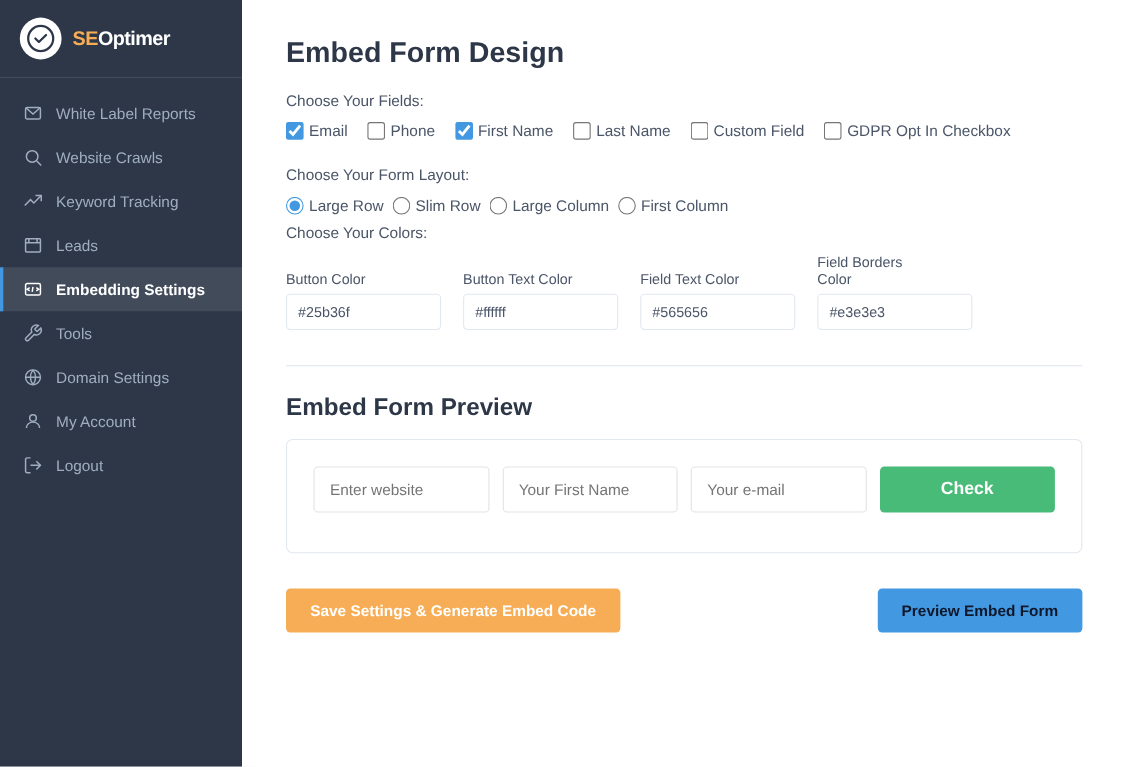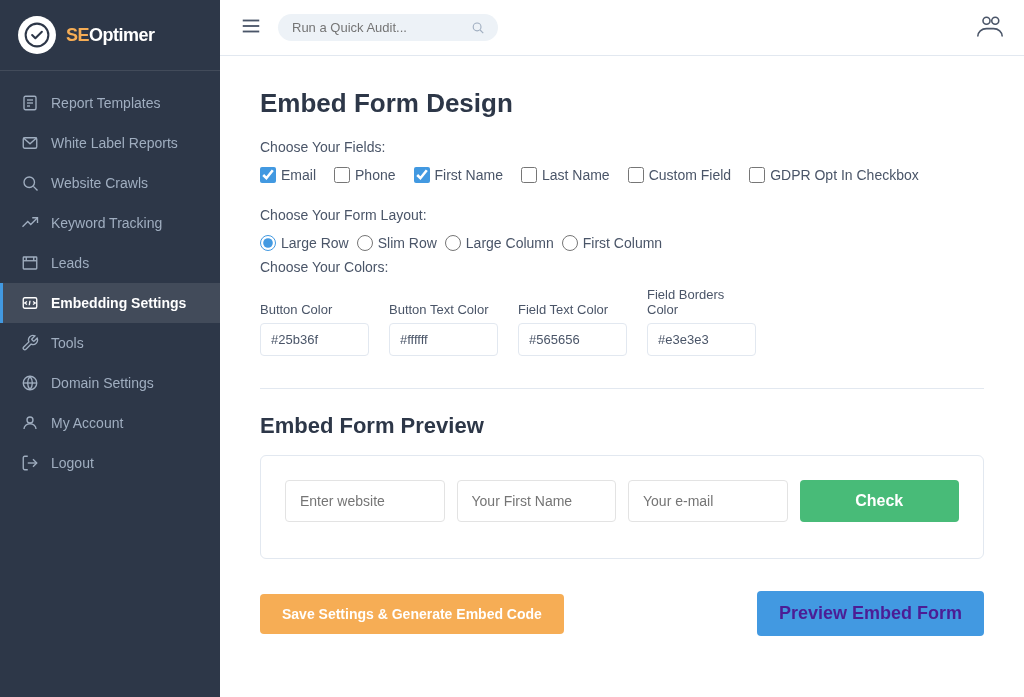--- a/index.html
+++ b/index.html
@@ -117,21 +117,21 @@
     .colors-section { margin-bottom: 32px; }
     .colors-row { display: flex; gap: 20px; flex-wrap: wrap; align-items: flex-end; }
     .color-field { display: flex; flex-direction: column; gap: 6px; }
     .color-field label { font-size: 13px; color: #4a5568; white-space: nowrap; }
     .color-field input[type=text] {
       border: 1px solid #e2e8f0;
       border-radius: 4px;
       padding: 8px 10px;
       font-size: 13px;
       color: #4a5568;
-      width: 109px;
+      width: 141px;
       outline: none;
     }
 
     
     .preview-box {
       border: 1px solid #e2e8f0;
       border-radius: 6px;
       padding: 24px;
       margin-bottom: 32px;
       background: #fff;
@@ -176,25 +176,25 @@
       color: #fff;
       border: none;
       border-radius: 4px;
       padding: 12px 22px;
       font-size: 14px;
       font-weight: 600;
       cursor: pointer;
     }
     .btn-preview {
       background: #4299e1;
-      color: #4c1d95;
+      color: #0f172a;
       border: none;
       border-radius: 4px;
       padding: 12px 22px;
-      font-size: 18px;
+      font-size: 14px;
       font-weight: 600;
       cursor: pointer;
     }
 
     .divider { border: none; border-top: 1px solid #e2e8f0; margin: 24px 0; }
   </style>
 </head>
 <body>
 
 <div id="sidebar">
@@ -202,29 +202,20 @@
     <div class="logo-icon">
       <svg viewBox="0 0 32 32" width="26" height="26" fill="none">
         <circle cx="16" cy="16" r="14" stroke="#2d3748" stroke-width="2.5"></circle>
         <path d="M10 16 L14 20 L22 12" stroke="#2d3748" stroke-width="2.5" stroke-linecap="round" stroke-linejoin="round"></path>
       </svg>
     </div>
     <span class="logo-text"><span>SE</span>Optimer</span>
   </div>
   <nav class="sidebar-nav">
 
-    <div class="nav-item">
-      <svg fill="none" stroke="currentColor" stroke-width="1.8" viewBox="0 0 24 24">
-          <rect x="4" y="3" width="16" height="18" rx="2"></rect>
-          <line x1="8" y1="8" x2="16" y2="8"></line>
-          <line x1="8" y1="12" x2="16" y2="12"></line>
-          <line x1="8" y1="16" x2="12" y2="16"></line>
-        </svg>
-      <span>Report Templates</span>
-    </div>
 
     <div class="nav-item">
       <svg fill="none" stroke="currentColor" stroke-width="1.8" viewBox="0 0 24 24">
           <rect x="3" y="5" width="18" height="14" rx="2"></rect>
           <polyline points="3,5 12,13 21,5"></polyline>
         </svg>
       <span>White Label Reports</span>
     </div>
 
     <div class="nav-item">
@@ -295,44 +286,20 @@
           <line x1="21" y1="12" x2="9" y2="12"></line>
         </svg>
       <span>Logout</span>
     </div>
 
   </nav>
 </div>
 
 <div id="main">
 
-  <div id="topbar">
-    <div class="hamburger">
-      <svg fill="none" stroke="currentColor" stroke-width="2" viewBox="0 0 24 24">
-          <line x1="3" y1="6" x2="21" y2="6"></line>
-          <line x1="3" y1="12" x2="21" y2="12"></line>
-          <line x1="3" y1="18" x2="21" y2="18"></line>
-        </svg>
-    </div>
-    <div class="search-bar">
-      <input type="text" placeholder="Run a Quick Audit..." style="">
-      <svg fill="none" stroke="#a0aec0" stroke-width="2" viewBox="0 0 24 24">
-          <circle cx="11" cy="11" r="7"></circle>
-          <line x1="16.5" y1="16.5" x2="22" y2="22"></line>
-        </svg>
-    </div>
-    <div class="topbar-spacer"></div>
-    <div class="topbar-avatar">
-      <svg fill="none" stroke="currentColor" stroke-width="1.8" viewBox="0 0 32 32">
-          <circle cx="12" cy="10" r="4"></circle>
-          <circle cx="22" cy="10" r="4"></circle>
-          <path d="M2 28c0-5 4.5-9 10-9h8c5.5 0 10 4 10 9"></path>
-        </svg>
-    </div>
-  </div>
 
   <div id="content">
 
     <h1>Embed Form Design</h1>
 
     <p class="section-label">Choose Your Fields:</p>
     <div class="fields-row">
       <label class="field-item">
           <input type="checkbox" checked="" style=""> 
           <span>Email</span>

